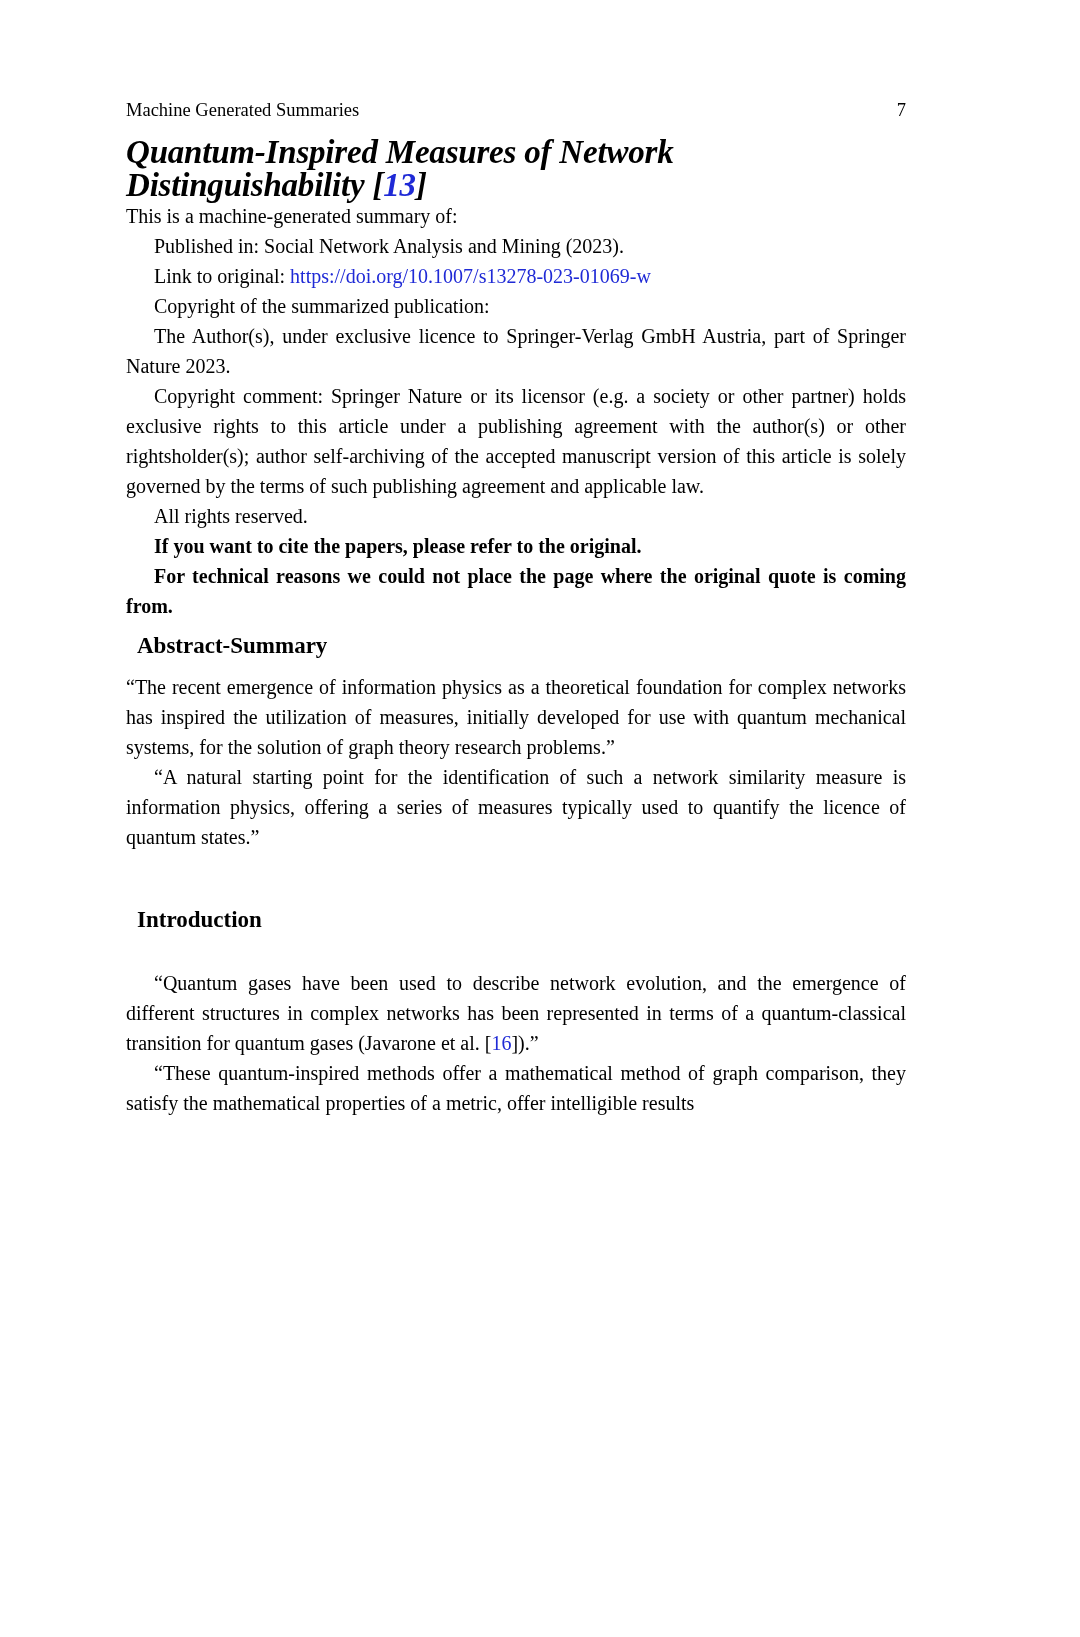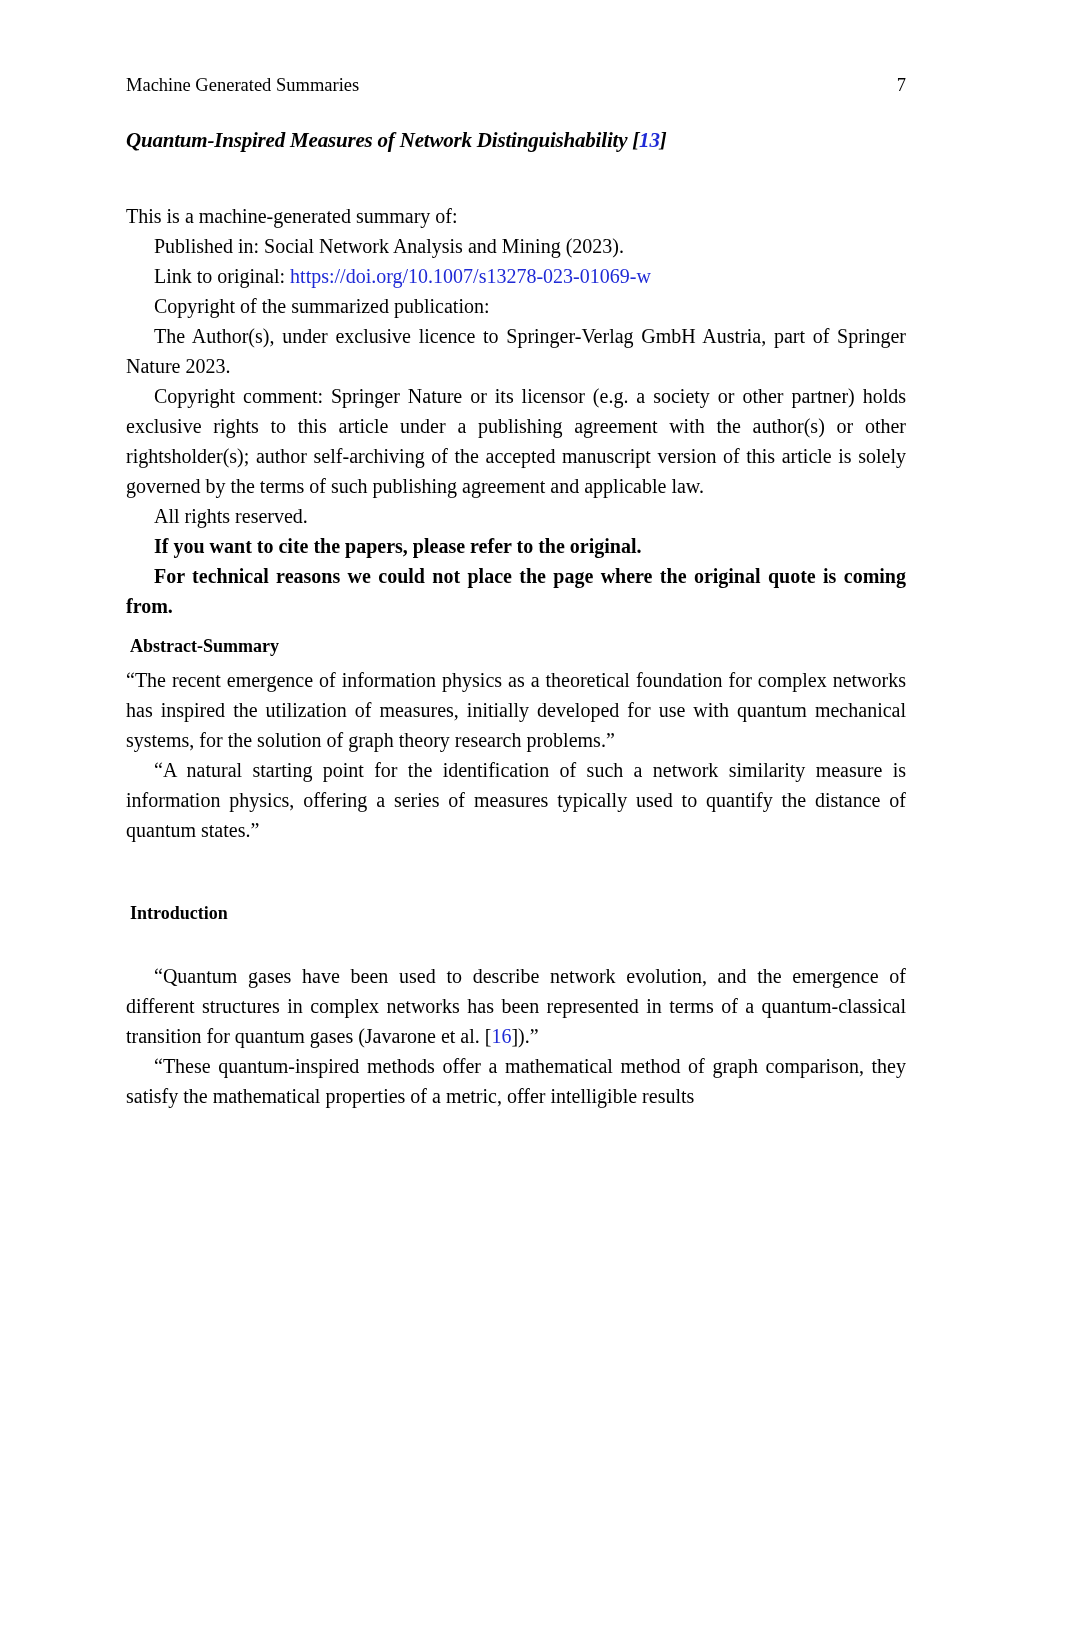--- a/index.html
+++ b/index.html
@@ -15,58 +15,58 @@
   }
   .content {
     position: absolute;
     left: 126px;
     top: 0;
     width: 780px;
     height: 100%;
   }
   .running-header {
     position: absolute;
-    top: 74px;
+    top: 99px;
     left: 0;
     width: 100%;
     display: flex;
     justify-content: space-between;
     align-items: flex-start;
     font-size: 18.5px;
     line-height: 22px;
   }
   .doc-title {
     position: absolute;
-    top: 124px;
+    top: 136px;
     left: 0;
     width: 100%;
     margin: 0;
-    font-size: 21px;
+    font-size: 33px;
     line-height: 33px;
     font-weight: 700;
     font-style: italic;
     letter-spacing: -0.2px;
   }
   .body-text {
     position: absolute;
     top: 201px;
     left: 0;
     width: 100%;
     font-size: 20px;
     line-height: 30px;
   }
   .body-text p {
     margin: 0;
     text-align: justify;
   }
   .indent { text-indent: 28px; }
   .bold { font-weight: 700; }
   .section-heading {
-    margin: 4px;
-    font-size: 18px;
+    margin: 11px;
+    font-size: 23px;
     line-height: 30px;
     font-weight: 700;
   }
   .abstract-heading { margin-top: 10px; }
   .intro-heading { margin-top: 53px; margin-bottom: 33px; }
   a.cite {
     color: #1f2ad6;
     text-decoration: none;
     cursor: pointer;
   }
@@ -101,21 +101,21 @@
 
       <p class="indent">All rights reserved.</p>
 
       <p class="indent bold">If you want to cite the papers, please refer to the original.</p>
 
       <p class="indent bold">For technical reasons we could not place the page where the original quote is coming from.</p>
 
       <h2 class="section-heading abstract-heading">Abstract-Summary</h2>
 
       <p>“The recent emergence of information physics as a theoretical foundation for complex networks has inspired the utilization of measures, initially developed for use with quantum mechanical systems, for the solution of graph theory research problems.”</p>
-      <p class="indent">“A natural starting point for the identification of such a network similarity measure is information physics, offering a series of measures typically used to quantify the distance of quantum states.”</p>
+      <p class="indent">“A natural starting point for the identification of such a network similarity measure is information physics, offering a series of measures typically used to quantify the licence of quantum states.”</p>
 
       <h2 class="section-heading intro-heading">Introduction</h2>
 
 
 
       <p class="indent"><span>“Quantum gases have been used to describe network evolution, and the emergence of different structures in complex networks has been represented in terms of a quantum-classical transition for quantum gases (Javarone et al. [</span><a class="cite">16</a><span>]).”</span></p>
 
       <p class="indent">“These quantum-inspired methods offer a mathematical method of graph comparison, they satisfy the mathematical properties of a metric, offer intelligible results</p>
 
     </main>

